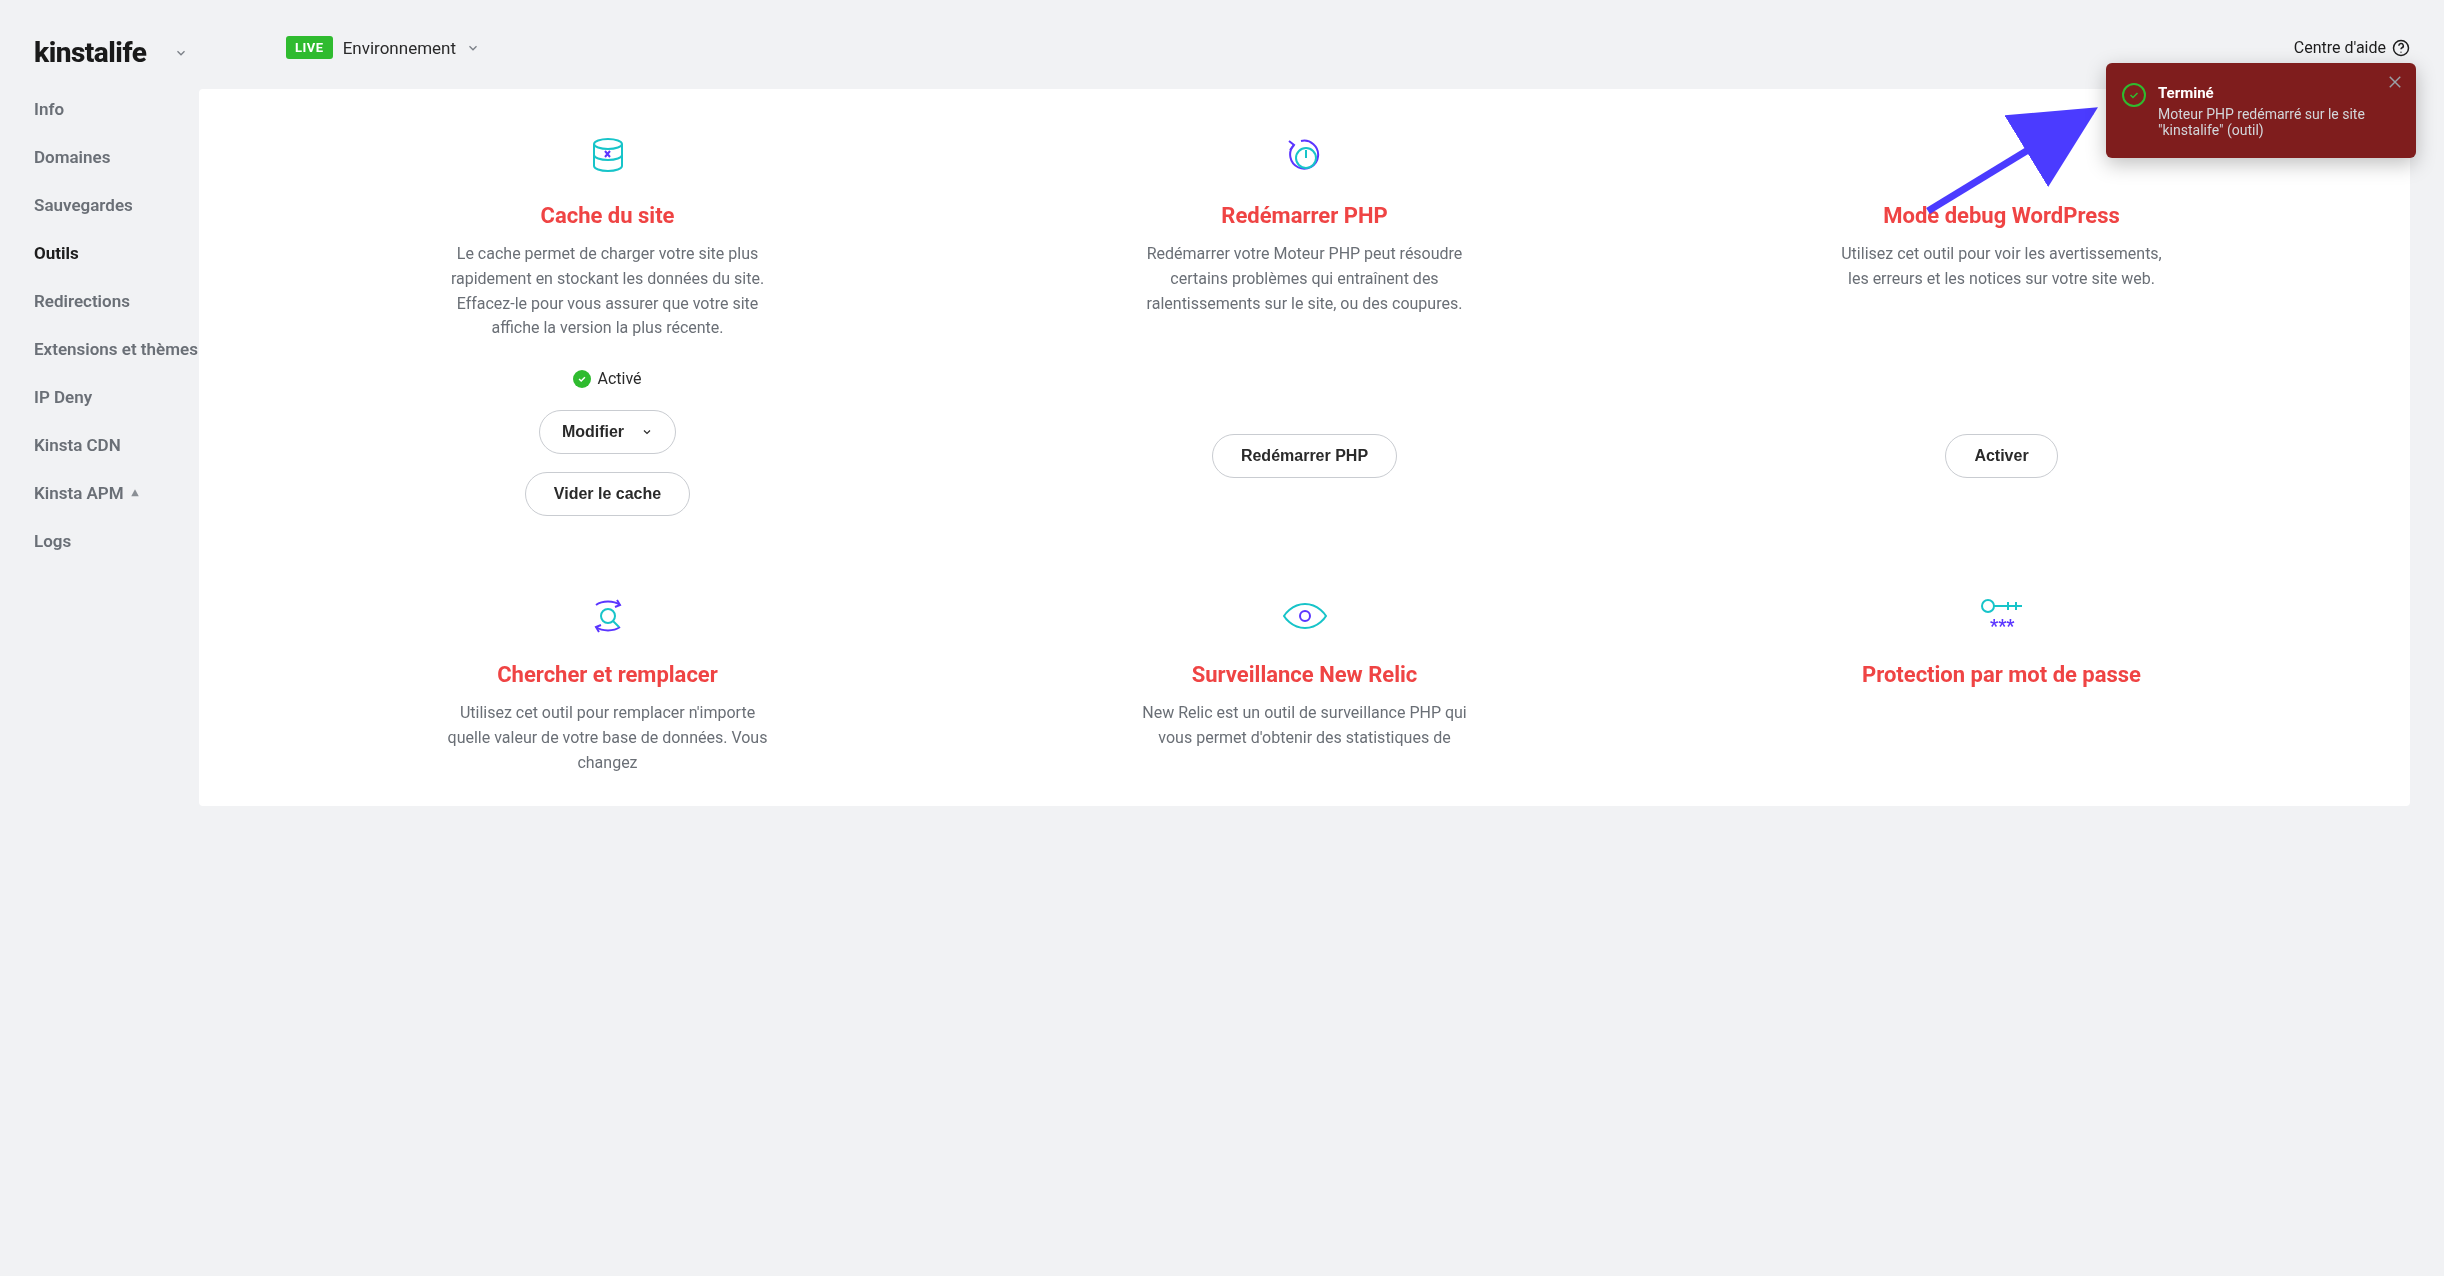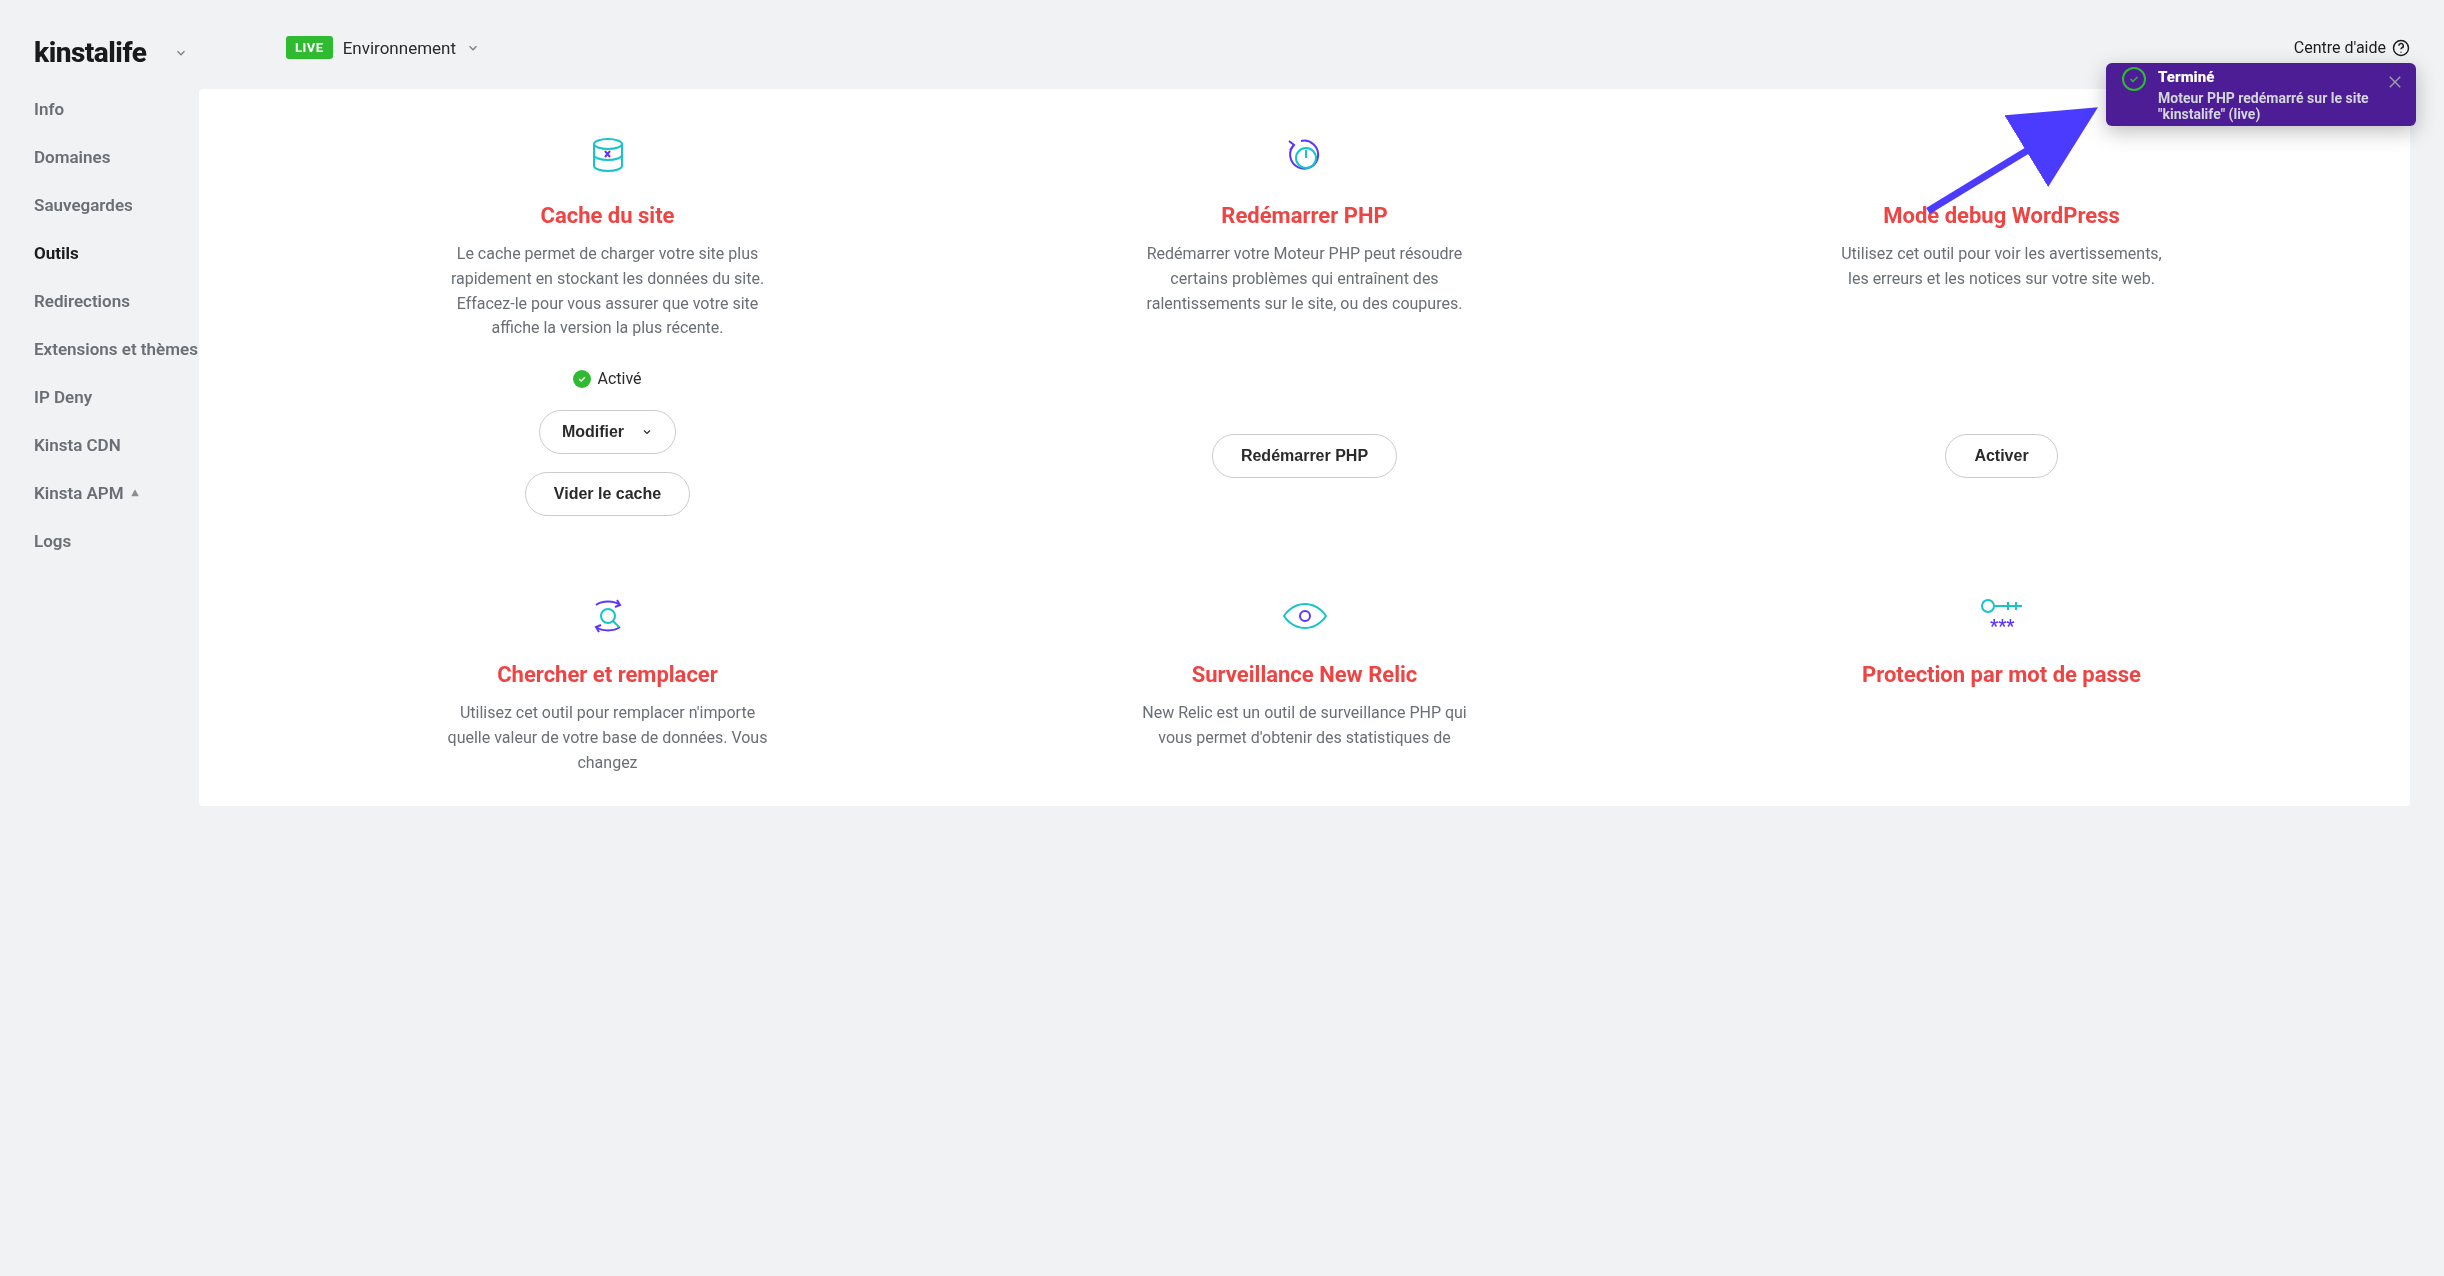--- a/index.html
+++ b/index.html
@@ -29,21 +29,21 @@
 
     .status-row{ display:flex; align-items:center; justify-content:center; gap:6px; margin-top:28px; font-size:16px; color:#2a2a2a;text-align:right; }
     .green-dot{ width:18px; height:18px; border-radius:50%; background:#2fbb2f; display:flex; align-items:center; justify-content:center; }
 
     .btn-col  { display:flex; flex-direction:column; gap:18px; align-items:center; margin-top:22px; }
     .pill     { border:1px solid #c9ccd1; background:#fff; border-radius:999px; padding:12px 28px; font-size:16px; font-weight:600; color:#2a2a2a; display:inline-flex; align-items:center; gap:17px; cursor:pointer; }
     .pill.sm  { padding:12px 22px; }
     .card{ min-height:0; }
 
     
-    .toast    { position:absolute; top:-26px; right:-6px; width:310px; background:#4c1d95; color:#fff; border-radius:6px; padding:4px 16px; display:flex; gap:12px; box-shadow:0 6px 20px rgba(0,0,0,0.25); z-index:5;font-weight:bold; }
+    .toast    { position:absolute; top:-26px; right:-6px; width:310px; background:#7f1d1d; color:#fff; border-radius:6px; padding:20px 16px; display:flex; gap:12px; box-shadow:0 6px 20px rgba(0,0,0,0.25); z-index:5; }
     .toast .ring{ width:24px; height:24px; border-radius:50%; border:2px solid #2fbb2f; display:flex; align-items:center; justify-content:center; flex-shrink:0; }
     .toast .txt strong{ font-size:15px; }
     .toast .txt p{ font-size:14px; color:#d3d7db; margin-top:4px; }
     .toast .x { position:absolute; top:10px; right:12px; width:18px; height:18px; cursor:pointer; }
 
     .arrow{ position:absolute; top:10px; right:300px; width:200px; height:120px; }
   </style>
 </head>
 <body>
 
@@ -115,21 +115,21 @@
     <div class="panel">
 
       <div class="toast">
         <div class="ring">
           <svg width="12" height="12" viewBox="0 0 24 24" fill="none" stroke="#2fbb2f" stroke-width="3">
               <polyline points="5 12 10 17 19 8"></polyline>
             </svg>
         </div>
         <div class="txt">
           <strong>Terminé</strong>
-          <p>Moteur PHP redémarré sur le site "kinstalife" (live)</p>
+          <p>Moteur PHP redémarré sur le site "kinstalife" (outil)</p>
         </div>
         <div class="x">
           <svg viewBox="0 0 24 24" width="18" height="18" stroke="#9aa0a6" stroke-width="2">
               <line x1="5" y1="5" x2="19" y2="19"></line>
               <line x1="19" y1="5" x2="5" y2="19"></line>
             </svg>
         </div>
       </div>
 
       <svg class="arrow" viewBox="0 0 200 120">

